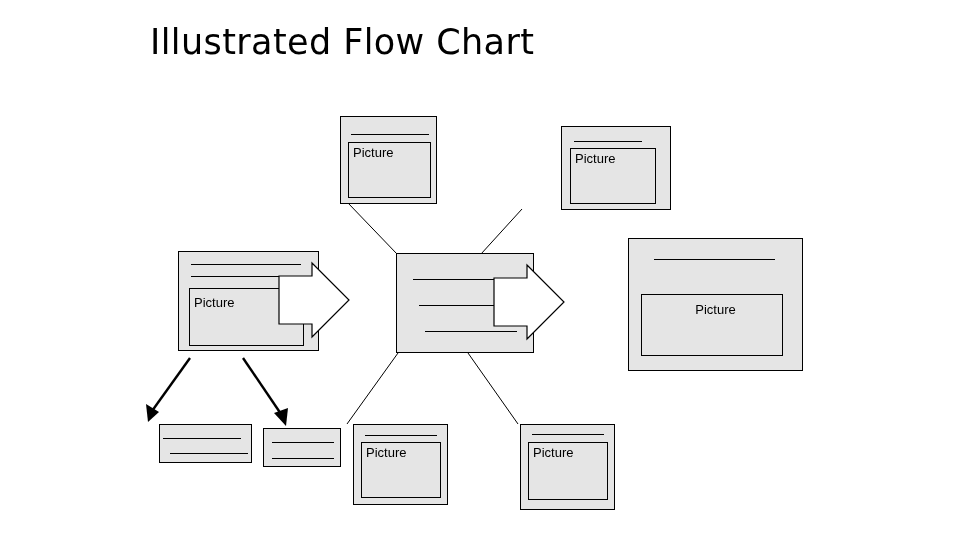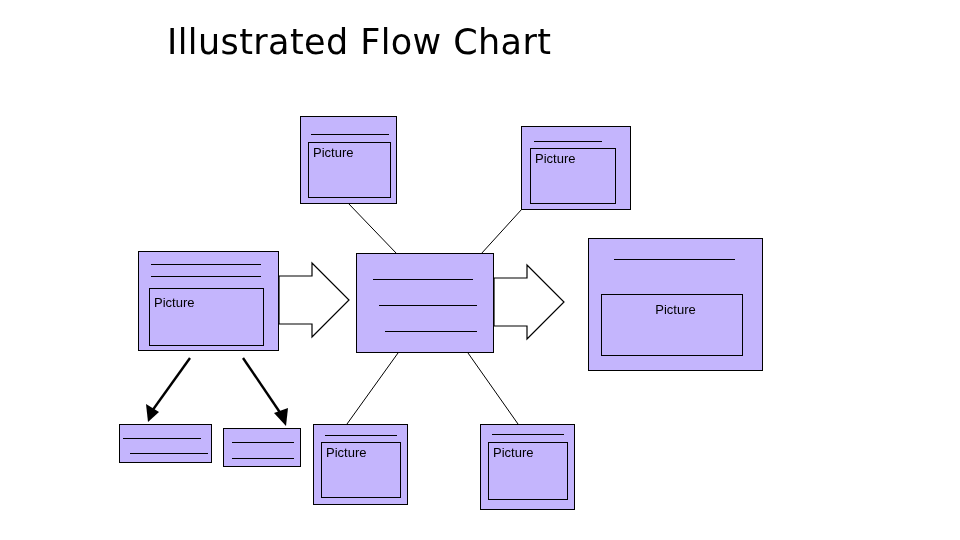--- a/index.html
+++ b/index.html
@@ -24,28 +24,28 @@
   .title {
     position: absolute;
     left: 150px;
     top: 22px;
     font-family: "DejaVu Sans", sans-serif;
     font-size: 35px;
     font-weight: 400;
     color: #000000;
     letter-spacing: 0.4px;
     white-space: nowrap;
-    margin-left: 17px;
   }
   
   .node {
     position: absolute;
     box-sizing: border-box;
     border: 1px solid #000000;
-    background: #c4b5fd;
+    background: #e5e5e5;
+    margin-left: 40px;
   }
   .inner-rect {
     position: absolute;
     box-sizing: border-box;
     border: 1px solid #000000;
     background: transparent;
   }
   .rule {
     position: absolute;
     height: 0;

